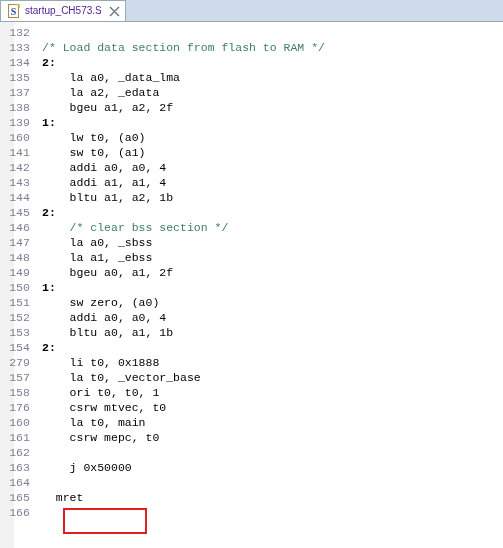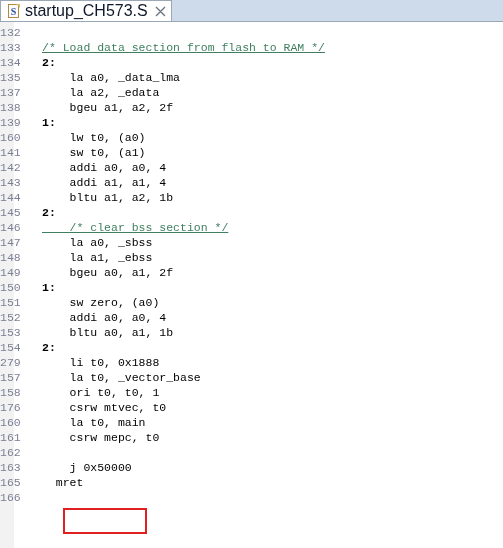--- a/index.html
+++ b/index.html
@@ -73,22 +73,22 @@
     width: 13px; height: 15px;
     font-family: "Liberation Serif", serif;
     font-size: 10px;
     font-weight: bold;
     color: #2b4fa2;
     line-height: 15px;
     text-align: center;
   }
   .tab-title {
     font-family: "Liberation Sans", sans-serif;
-    font-size: 16px;
-    color: #0f172a;
+    font-size: 10px;
+    color: #4c1d95;
     white-space: nowrap;
     line-height: 14px;
   }
   .tab-close {
     width: 11px;
     height: 11px;
     position: relative;
     flex: 0 0 auto;
     margin-left: 2px;
   }
@@ -120,33 +120,33 @@
     line-height: 15px;
     white-space: pre;
     font-family: "Liberation Mono", monospace;
     font-size: 11.5px;
     position: relative;
   }
   .lineno {
     display: inline-block;
     width: 42px;
     padding-right: 3px;
-    text-align: left;
+    text-align: center;
     color: #7b7f93;
     font-family: "Liberation Mono", monospace;
     font-size: 11.5px;
     box-sizing: border-box;
     user-select: none;
   }
   .code-text {
     color: #000000;
     font-family: "Liberation Mono", monospace;
     font-size: 11.5px;
   }
-  .code-text.comment { color: #3f7f5f; text-decoration: underline; }
+  .code-text.comment { color: #3f7f5f; }
   .code-text.label   { color: #000000; font-weight: bold; }
 
   
   .annot-box {
     position: absolute;
     border: 2px solid #e02020;
     box-sizing: border-box;
     pointer-events: none;
     background: transparent;
   }
@@ -198,20 +198,21 @@
         <div class="code-line"><span class="lineno">153</span><span class="code-text">    bltu a0, a1, 1b</span></div>
         <div class="code-line"><span class="lineno">154</span><span class="code-text label">2:</span></div>
         <div class="code-line"><span class="lineno">279</span><span class="code-text">    li t0, 0x1888</span></div>
         <div class="code-line"><span class="lineno">157</span><span class="code-text">    la t0, _vector_base</span></div>
         <div class="code-line"><span class="lineno">158</span><span class="code-text">    ori t0, t0, 1</span></div>
         <div class="code-line"><span class="lineno">176</span><span class="code-text">    csrw mtvec, t0</span></div>
         <div class="code-line"><span class="lineno">160</span><span class="code-text">    la t0, main</span></div>
         <div class="code-line"><span class="lineno">161</span><span class="code-text">    csrw mepc, t0</span></div>
         <div class="code-line"><span class="lineno">162</span><span class="code-text"></span></div>
         <div class="code-line"><span class="lineno">163</span><span class="code-text">    j 0x50000</span></div>
+        <div class="code-line"><span class="lineno">164</span><span class="code-text"></span></div>
         <div class="code-line"><span class="lineno">165</span><span class="code-text">  mret</span></div>
         <div class="code-line"><span class="lineno">166</span><span class="code-text"></span></div>
       </div>
 
     <div class="annot-box" style="left: 63px; top: 486px; width: 84px; height: 26px; border-color: rgb(224, 32, 32);"></div>
   </div>
 
 </div>
 
 </body></html>

